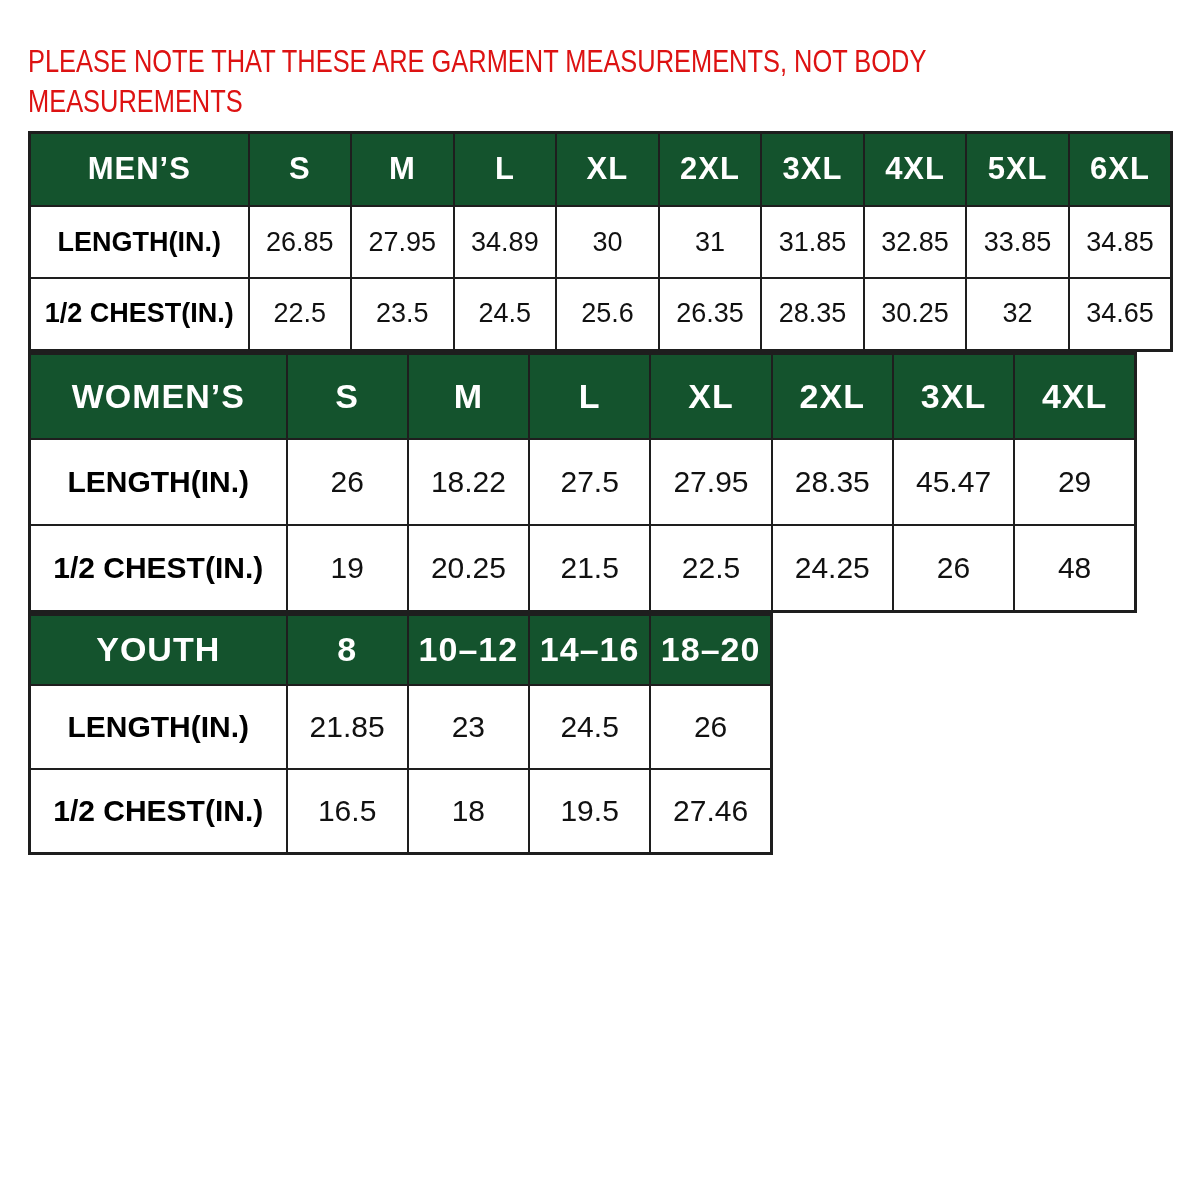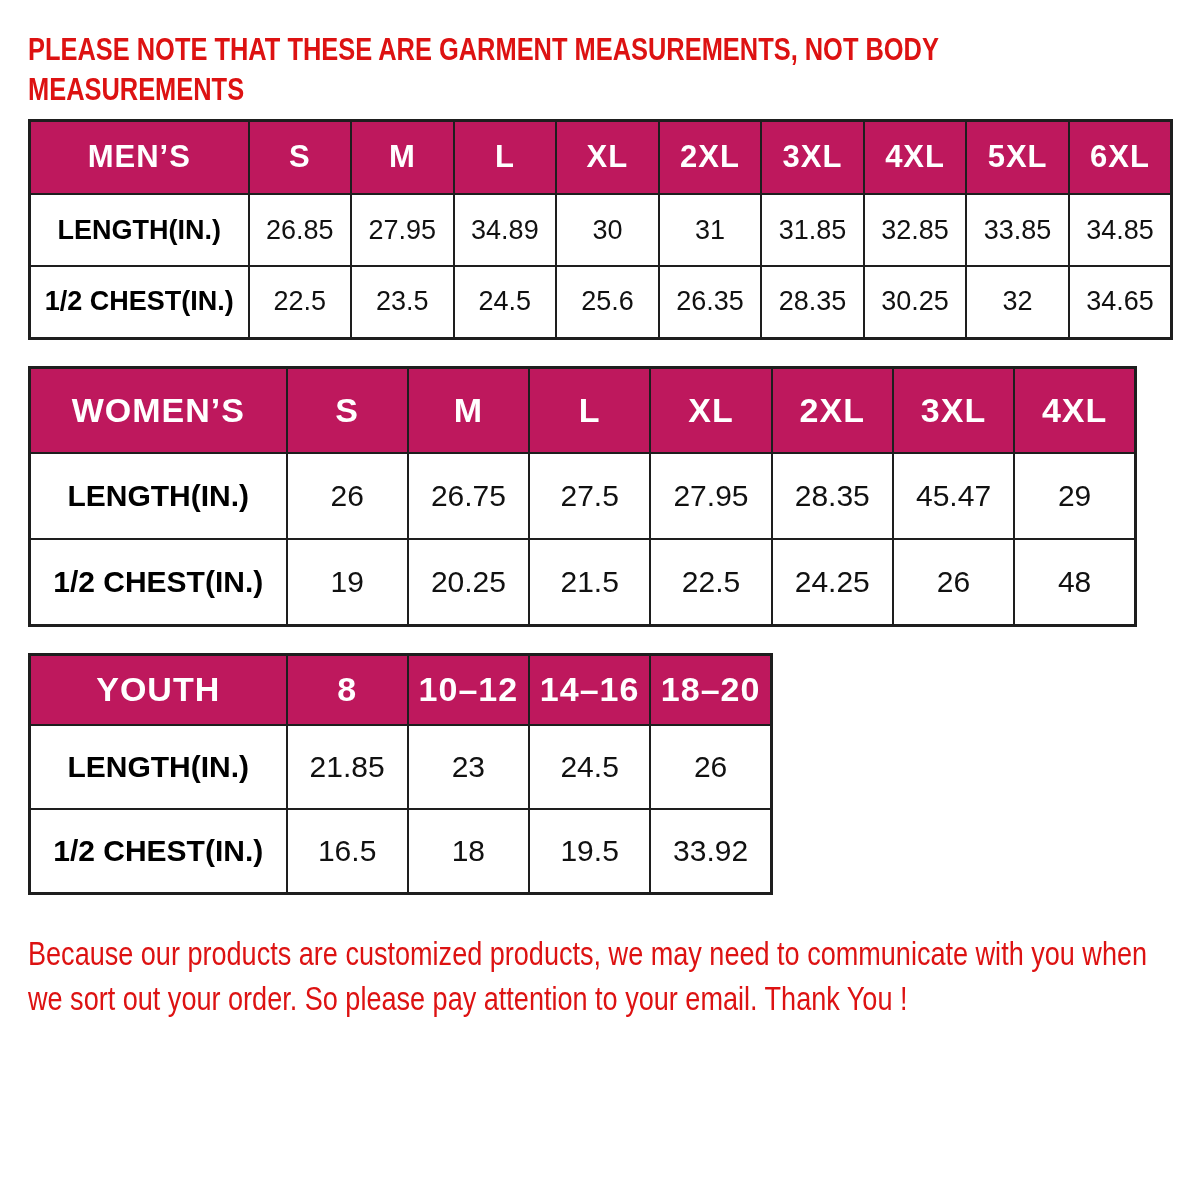--- a/index.html
+++ b/index.html
@@ -24,47 +24,47 @@
     font-weight: bold;
     letter-spacing: 0px;
     word-spacing: 22px;
     color: #000;
     -webkit-text-stroke: 2px #000;
     transform: scaleX(0.66);
     transform-origin: 0 0;
   }
 
   
-  p.note { margin-top: 4px; font-weight: bold; }
+  p.note { margin-top: 16px; }
   p.note .squeeze {
     display: inline-block;
     width: 1160px;
     font-size: 31px;
     line-height: 1.3;
     color: #dd1212;
     transform: scaleX(0.82);
     transform-origin: 0 0;
   }
 
   
-  .tablewrap { margin-top: 26px; }
+  .tablewrap { }
   .tablewrap.men { margin-top: 8px; }
   table.tbl {
     border-collapse: collapse;
     table-layout: fixed;
     border: 3px solid #1e1e1e;
   }
   table.tbl th, table.tbl td {
     border: 2px solid #1e1e1e;
     text-align: center;
     vertical-align: middle;
     overflow: hidden;
   }
   table.tbl thead th {
-    background: #be185d;
+    background: #14532d;
     color: #ffffff;
     font-weight: bold;
     letter-spacing: 1px;
   }
   table.tbl td.lbl { font-weight: bold; color: #000; }
   table.tbl td { color: #111; text-align: center; }
 
   
   .men .tbl { width: 1145px; }
   .men col.c0 { width: 219px; }
@@ -198,21 +198,21 @@
             <th>XL</th>
             <th>2XL</th>
             <th>3XL</th>
             <th>4XL</th>
           </tr>
         </thead>
         <tbody>
           <tr>
             <td class="lbl">LENGTH(IN.)</td>
             <td>26</td>
-            <td>26.75</td>
+            <td>18.22</td>
             <td>27.5</td>
             <td>27.95</td>
             <td>28.35</td>
             <td>45.47</td>
             <td>29</td>
           </tr>
           <tr>
             <td class="lbl">1/2 CHEST(IN.)</td>
             <td>19</td>
             <td>20.25</td>
@@ -250,22 +250,21 @@
             <td>21.85</td>
             <td>23</td>
             <td>24.5</td>
             <td>26</td>
           </tr>
           <tr>
             <td class="lbl">1/2 CHEST(IN.)</td>
             <td>16.5</td>
             <td>18</td>
             <td>19.5</td>
-            <td>33.92</td>
+            <td>27.46</td>
           </tr>
         </tbody>
       </table>
     </section>
 
-  <p class="footer1"><span class="squeeze">Because our products are customized products, we may need to communicate with you when we sort out your order. So please pay attention to your email. Thank You !</span></p>
 
 
 </main>
 
 </body></html>

